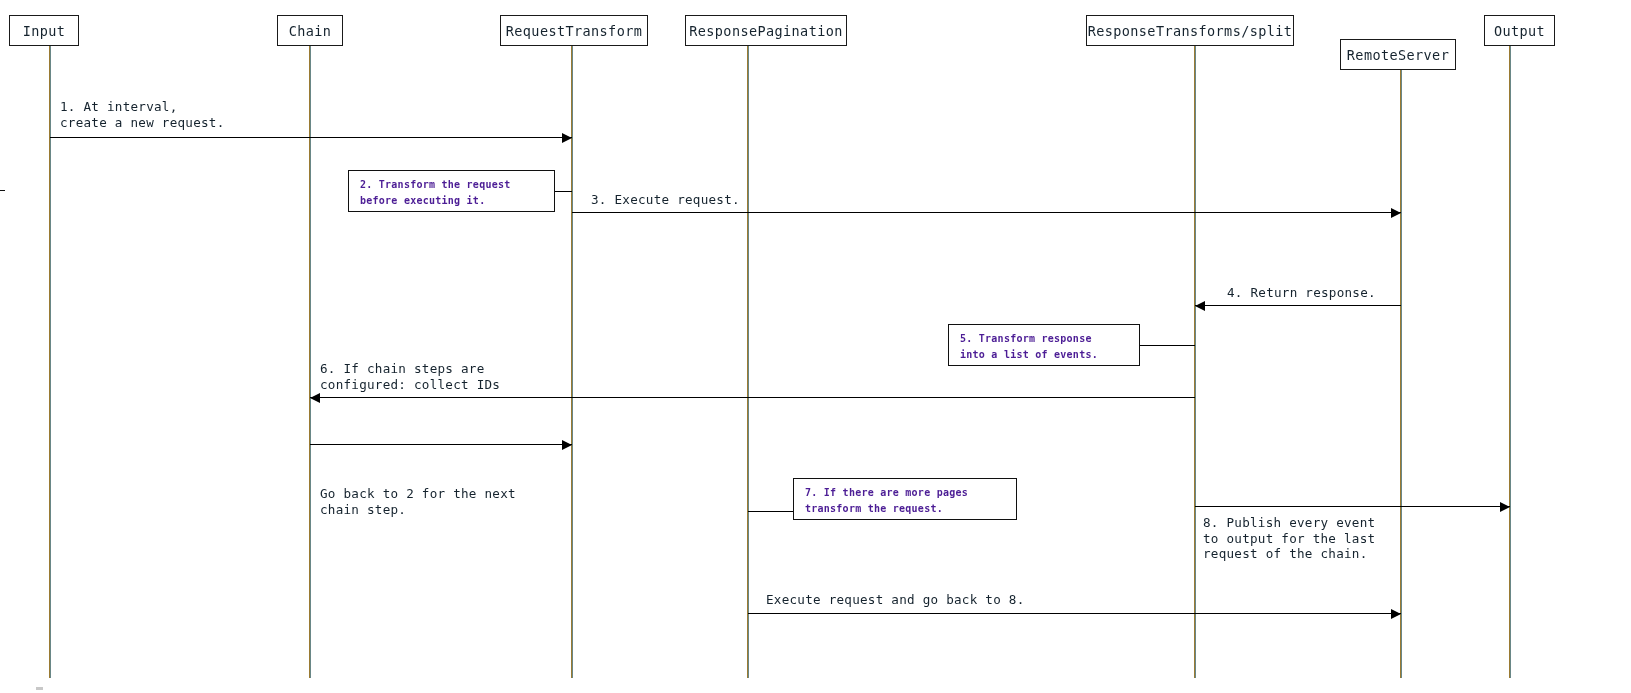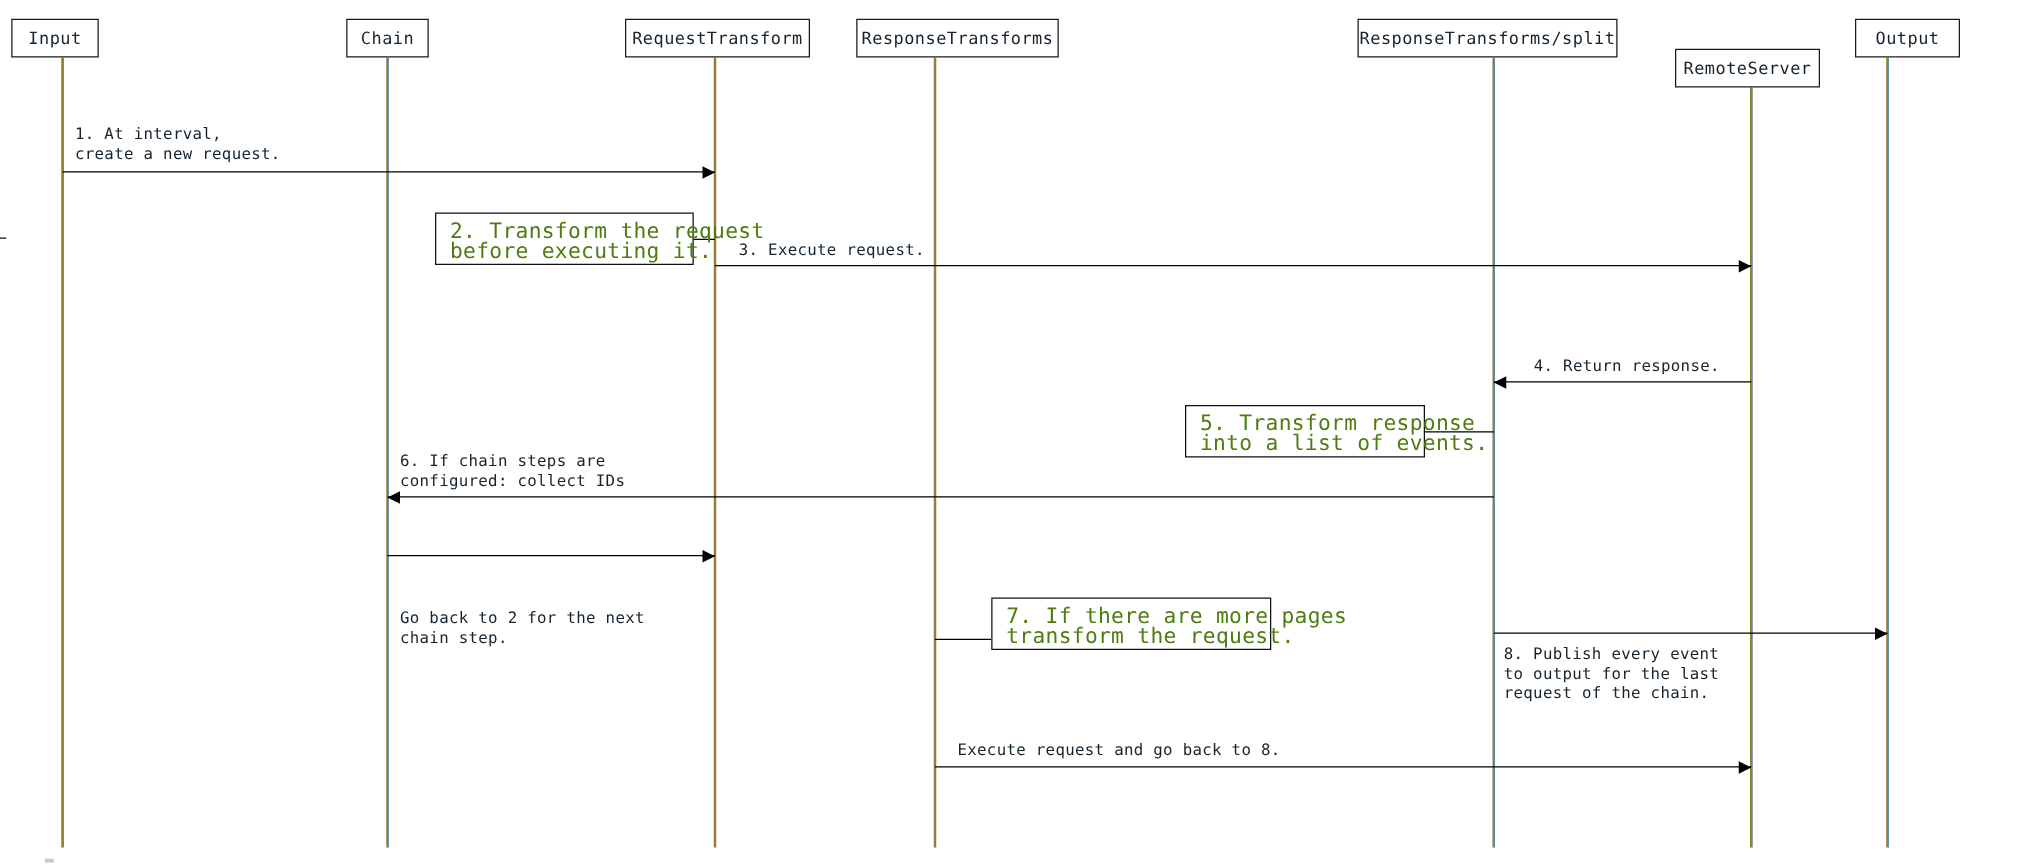--- a/index.html
+++ b/index.html
@@ -73,27 +73,28 @@
     white-space: pre;
     letter-spacing: 0.25px;
     z-index: 5;
   }
   
   .note {
     position: absolute;
     box-sizing: border-box;
     border: 1.3px solid #101010;
     background: #ffffff;
-    font-size: 17px;
+    font-size: 10px;
     line-height: 16px;
-    color: #4d7c0f;
+    color: #4c1d95;
     letter-spacing: 0.25px;
     padding: 6px 10px 7px 11px;
     white-space: pre;
     z-index: 7;
+    font-weight: bold;
   }
   .note-connector {
     position: absolute;
     height: 0;
     border-top: 1.3px solid #000000;
     z-index: 3;
   }
   .edge-artifact {
     position: absolute;
     height: 0;
@@ -125,29 +126,29 @@
       <div class="participant" style="left:9px; top:15px; width:70px;">
         <span>Input</span>
       </div>
       <div class="participant" style="left:277px; top:15px; width:66px;">
         <span>Chain</span>
       </div>
       <div class="participant" style="left:500px; top:15px; width:148px;">
         <span>RequestTransform</span>
       </div>
       <div class="participant" style="left:685px; top:15px; width:162px;">
-        <span>ResponseTransforms</span>
+        <span>ResponsePagination</span>
       </div>
       <div class="participant" style="left:1086px; top:15px; width:208px;">
         <span>ResponseTransforms/split</span>
       </div>
       <div class="participant" style="left:1340px; top:15px; width:116px;margin-top:24px;">
         <span>RemoteServer</span>
       </div>
-      <div class="participant" style="left:1484px; top:15px; width:84px;">
+      <div class="participant" style="left:1484px; top:15px; width:71px;">
         <span>Output</span>
       </div>
       <div class="msg-line" style="left:50px; top:137px; width:522px;"></div>
       <div class="arrow-head right" style="left:562px; top:132.5px;"></div>
       <div class="msg-label" style="left:60px; top:99px;">1. At interval,
 create a new request.</div>
       <div class="msg-line" style="left:572px; top:212px; width:829px;"></div>
       <div class="arrow-head right" style="left:1391px; top:207.5px;"></div>
       <div class="msg-label" style="left:591px; top:192px;">3. Execute request.</div>
       <div class="msg-line" style="left:1195px; top:305px; width:206px;"></div>

